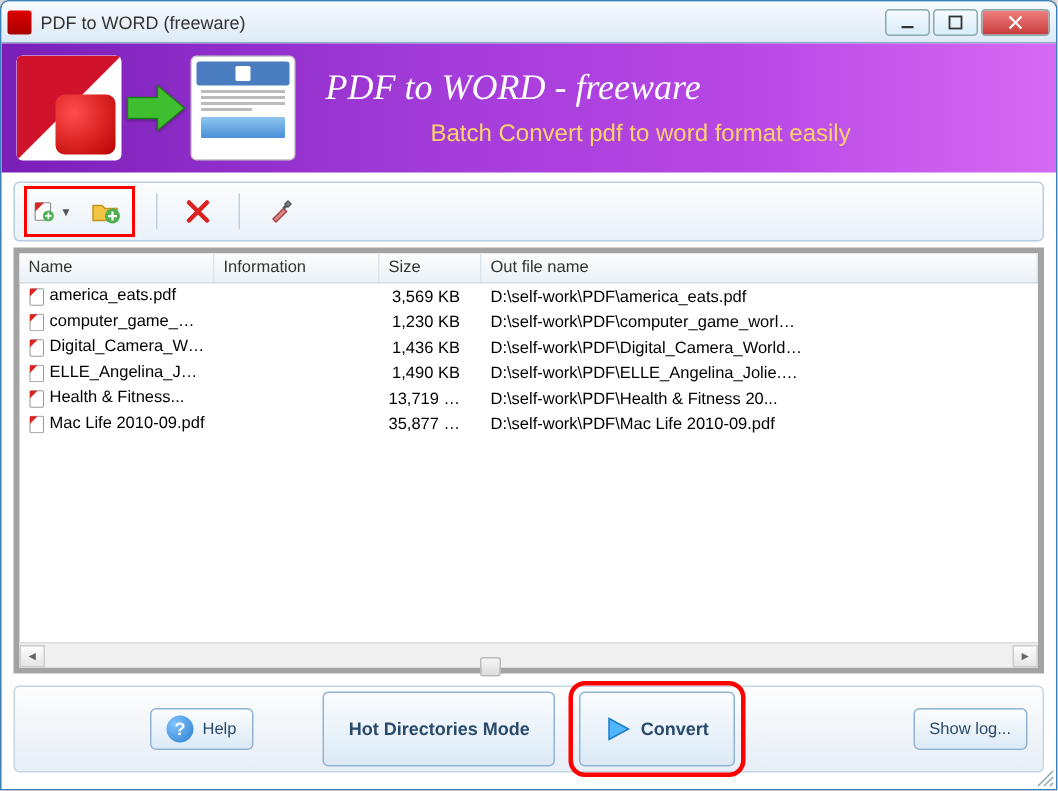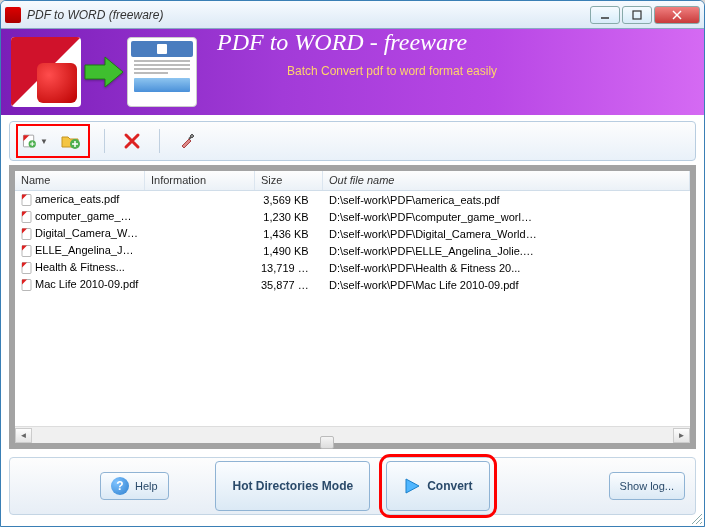--- a/index.html
+++ b/index.html
@@ -1,57 +1,57 @@
 <!DOCTYPE html>
 <html><head>
 <meta charset="utf-8">
 <style>
   * { box-sizing: border-box; margin: 0; padding: 0; font-family: "Segoe UI", Tahoma, sans-serif; }
   body { background: #e8e8e8; width: 705px; height: 527px; overflow: hidden; }
 
   
   .window { width: 705px; height: 527px; background: #fff; border: 1px solid #3a7fb5; border-radius: 6px 6px 0 0; overflow: hidden; box-shadow: 0 0 8px rgba(0,0,0,.3); }
-  .titlebar { height: 28px; background: linear-gradient(#f7fbff,#dce9f5); display: flex; align-items: center; padding: 0 4px; border-bottom: 1px solid #89a9c4; font-style: italic; }
+  .titlebar { height: 28px; background: linear-gradient(#f7fbff,#dce9f5); display: flex; align-items: center; padding: 0 4px; border-bottom: 1px solid #89a9c4; }
   .titlebar-icon { width: 16px; height: 16px; background: linear-gradient(#d00,#a00); border-radius: 2px; margin-right: 6px; }
   .titlebar-text { font-size: 12px; color: #333; flex: 1; }
   .win-btns { display: flex; gap: 2px; }
   .win-btn { width: 30px; height: 18px; border: 1px solid #8aa; border-radius: 3px; background: linear-gradient(#f5fbff,#d7ecf9); display:flex; align-items:center; justify-content:center; font-size:10px; color:#333; cursor:pointer;}
   .win-btn.close { background: linear-gradient(#f08080,#c83b3b); color:#fff; width: 46px; }
   .win-btn.close svg { stroke:#fff; }
 
   
-  .banner { height: 86px; background: linear-gradient(90deg,#7a1eb8,#a23bd8 40%,#b847e5 70%,#d56af3); position: relative; overflow:hidden; display:flex; padding-left:10px;}
+  .banner { height: 86px; background: linear-gradient(90deg,#7a1eb8,#a23bd8 40%,#b847e5 70%,#d56af3); position: relative; overflow:hidden; display:flex; align-items:center; padding-left:10px;}
   .banner .art { display:flex; align-items:center; gap:2px; }
   .pdf-tile { width:70px; height:70px; background:#fff; border-radius:4px; position:relative; overflow:hidden;}
   .pdf-tile::before{content:"";position:absolute;inset:0;background:linear-gradient(135deg,#d0122b 50%,#a00 50%);clip-path:polygon(0 0,100% 0,0 100%);}
   .pdf-tile::after{content:"";position:absolute;right:4px;bottom:4px;width:40px;height:40px;background:radial-gradient(circle at 30% 30%,#ff4d4d,#b00);border-radius:6px;}
   .arrow { width:42px; height:40px; display:flex; align-items:center;}
   .arrow svg{filter:drop-shadow(0 1px 1px rgba(0,0,0,.3));}
   .word-tile { width:70px; height:70px; background:#fff; border-radius:4px; border:1px solid #ccc; display:flex; flex-direction:column; }
   .word-tile .hdr{height:16px;background:#4a7dbf;margin:3px;border-radius:2px;display:flex;align-items:center;justify-content:center;}
   .word-tile .hdr::before{content:"";width:10px;height:10px;background:#fff;border-radius:1px;}
   .word-tile .body{flex:1;margin:0 6px 3px;display:flex;flex-direction:column;gap:2px;}
   .word-tile .line{height:2px;background:#bbb;}
   .word-tile .pic{height:14px;background:linear-gradient(#8ec5f0,#4a90d9);margin-top:2px;border-radius:1px;}
   .banner-text { margin-left: 20px; }
   .banner-title { font-family: Georgia, serif; font-size: 24px; color:#fff; font-style:italic; font-weight:500;}
-  .banner-sub { font-size: 12px; color:#ffd36b; margin-top:8px; margin-left:70px;}
+  .banner-sub { font-size: 16px; color:#ffd36b; margin-top:8px; margin-left:70px;}
 
   
   .toolbar { height: 40px; margin: 6px 8px 4px; border: 1px solid #b8cde0; border-radius: 4px; background: linear-gradient(#fdfdfd,#e9f1f9); display:flex; align-items:center; padding: 0 6px; gap: 14px;}
   .highlight-red { border: 2px solid #ff0000; padding: 2px 4px; display:flex; align-items:center; gap: 10px; height: 34px;}
   .tb-btn { width: 26px; height: 26px; display:flex; align-items:center; justify-content:center; cursor:pointer; border-radius:3px;}
   .tb-sep { width:1px; height:24px; background:#c0d0e0; }
   .dropdown-arrow{font-size:8px;color:#555;margin-left:2px;}
 
   
-  .list-wrap { margin: 0 8px; border: 6px solid #a3a3a3; background:#fff; height: 284px; display:flex; flex-direction:column;}
+  .list-wrap { margin: 0 8px; border: 4px solid #a3a3a3; background:#fff; height: 284px; display:flex; flex-direction:column;}
   .list-header { display:flex; height: 20px; background: linear-gradient(#fdfdfd,#ebf1f7); border-bottom:1px solid #d0dde9; font-size:11px; color:#333;}
   .list-header .col { padding: 3px 6px; border-right:1px solid #dbe5ef; overflow:hidden; white-space:nowrap;}
-  .col-name{width:130px;} .col-info{width:110px;} .col-size{width:68px;} .col-full{width:220px;flex:0 0 220px;} .col-out{flex:1;font-style:italic;}
+  .col-name{width:130px;} .col-info{width:110px;} .col-size{width:68px;} .col-full{width:220px;flex:0 0 220px;} .col-out{flex:1;}
   .list-body { flex:1; overflow:auto; font-size:11px; }
   .row { display:flex; height:17px; align-items:center; }
   .row .cell { padding: 0 6px; overflow:hidden; white-space:nowrap; text-overflow:ellipsis;}
   .row .cell.col-size{text-align:center; padding-right:12px;}
   .pdf-icon{width:12px;height:12px;display:inline-block;vertical-align:middle;margin-right:2px;}
   .pdf-icon svg{display:block;}
   .hscroll { height:17px; background:#f0f0f0; border-top:1px solid #ddd; display:flex; align-items:center;}
   .hscroll .arr{width:17px;height:15px;background:linear-gradient(#fdfdfd,#e5e5e5);border:1px solid #ccc;display:flex;align-items:center;justify-content:center;font-size:8px;color:#666;}
   .hscroll .track{flex:1;position:relative;}
   .hscroll .thumb{position:absolute;left:45%;width:14px;height:13px;top:1px;background:linear-gradient(#f5f5f5,#ddd);border:1px solid #bbb;border-radius:2px;}

